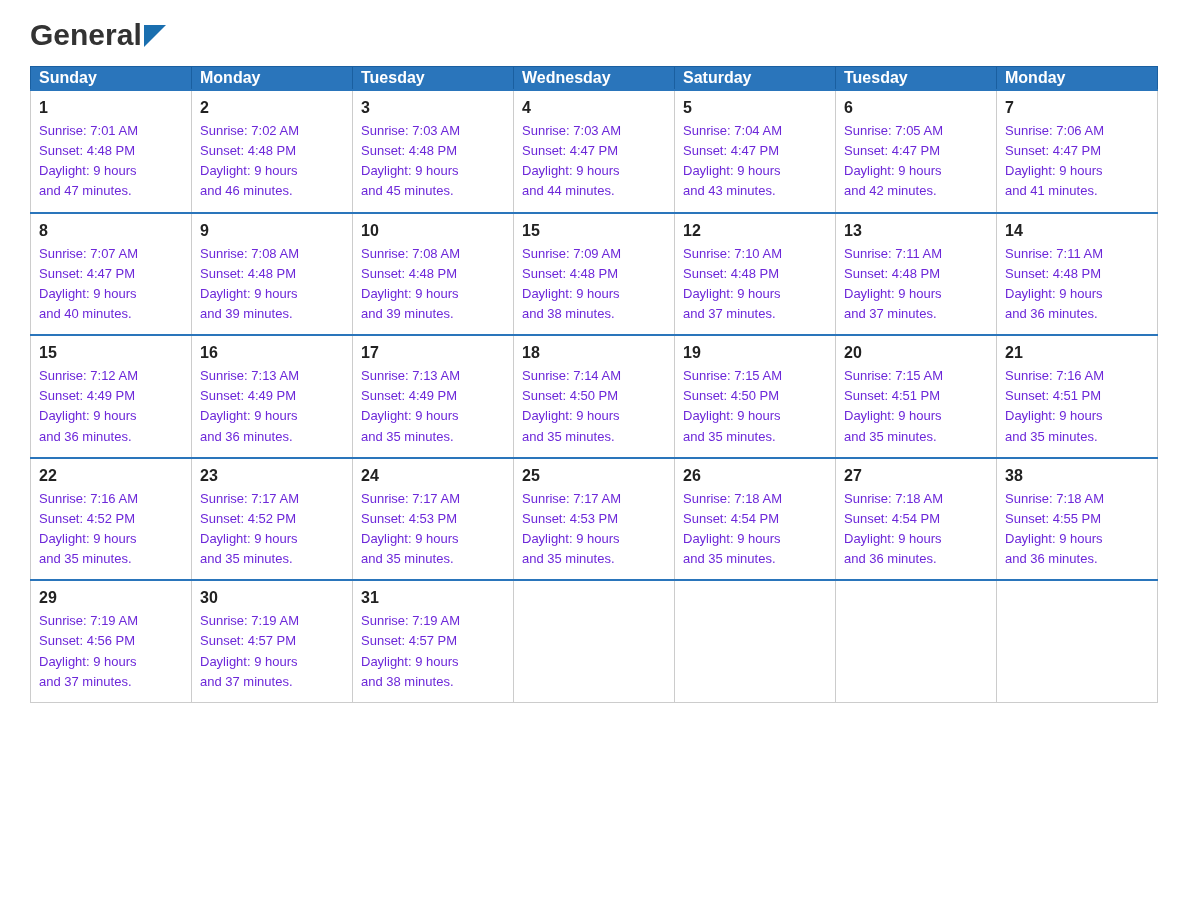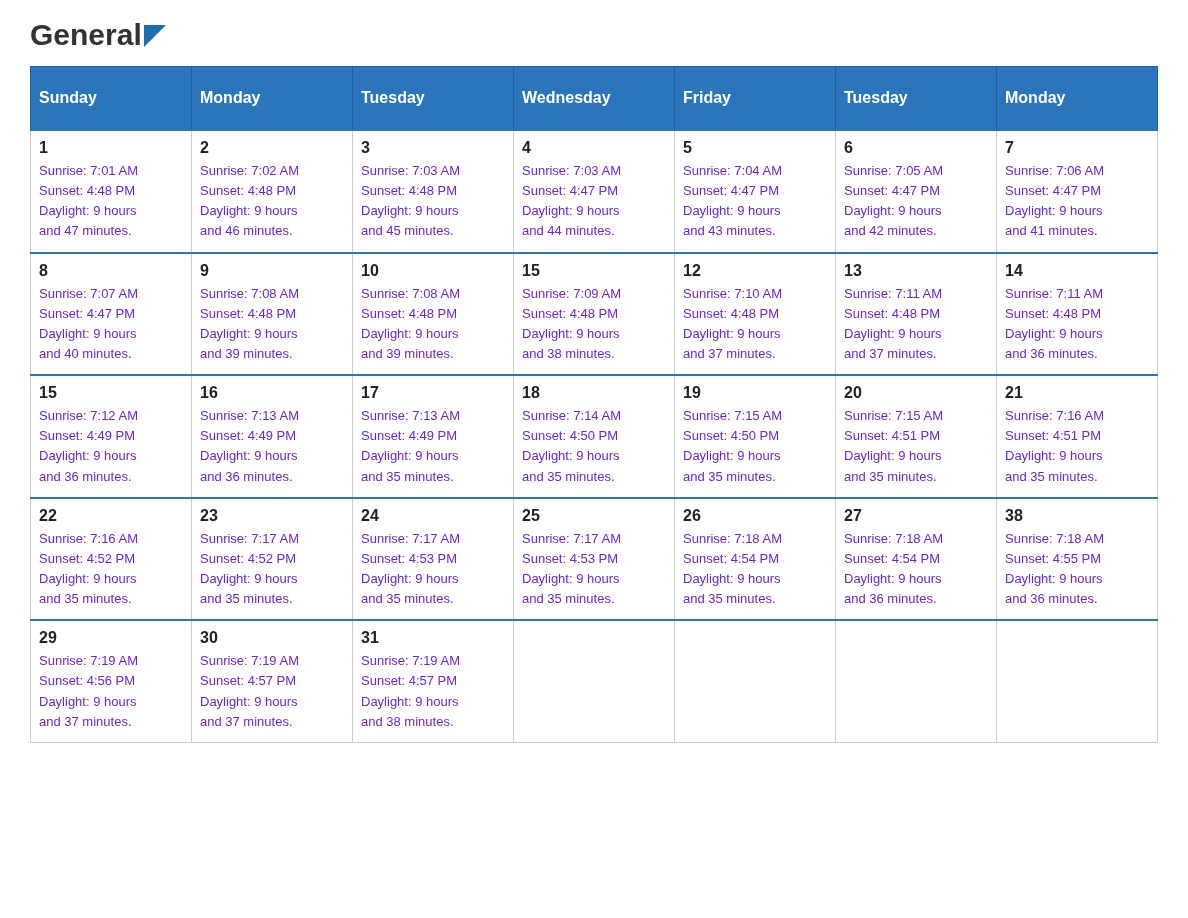--- a/index.html
+++ b/index.html
@@ -38,21 +38,21 @@
     .calendar-table {
       width: 100%;
       border-collapse: collapse;
       border: 1px solid #aaa;
     }
     .calendar-table th {
       background-color: #2a75bb;
       color: #fff;
       font-size: 16px;
       font-weight: bold;
-      padding: 22px 8px;
+      padding: 2px 8px;
       text-align: left;
       border: 1px solid #1a5fa0;
     }
     .calendar-table td {
       vertical-align: top;
       padding: 8px 8px 10px 8px;
       border: 1px solid #ccc;
       border-top: 2px solid #2a75bb;
       font-size: 13.5px;
       color: #333;
@@ -97,21 +97,21 @@
   </div>
 </div>
 
 <table class="calendar-table">
   <thead>
     <tr>
     <th>Sunday</th>
         <th>Monday</th>
         <th>Tuesday</th>
         <th>Wednesday</th>
-        <th>Friday</th>
+        <th>Saturday</th>
         <th>Tuesday</th>
         <th>Monday</th>
       </tr>
   </thead>
   <tbody id="calendar-body">
   <tr>
         <td>
         <span class="day-number">1</span>
         <div class="day-info">
           Sunrise: 7:01 AM<br>

